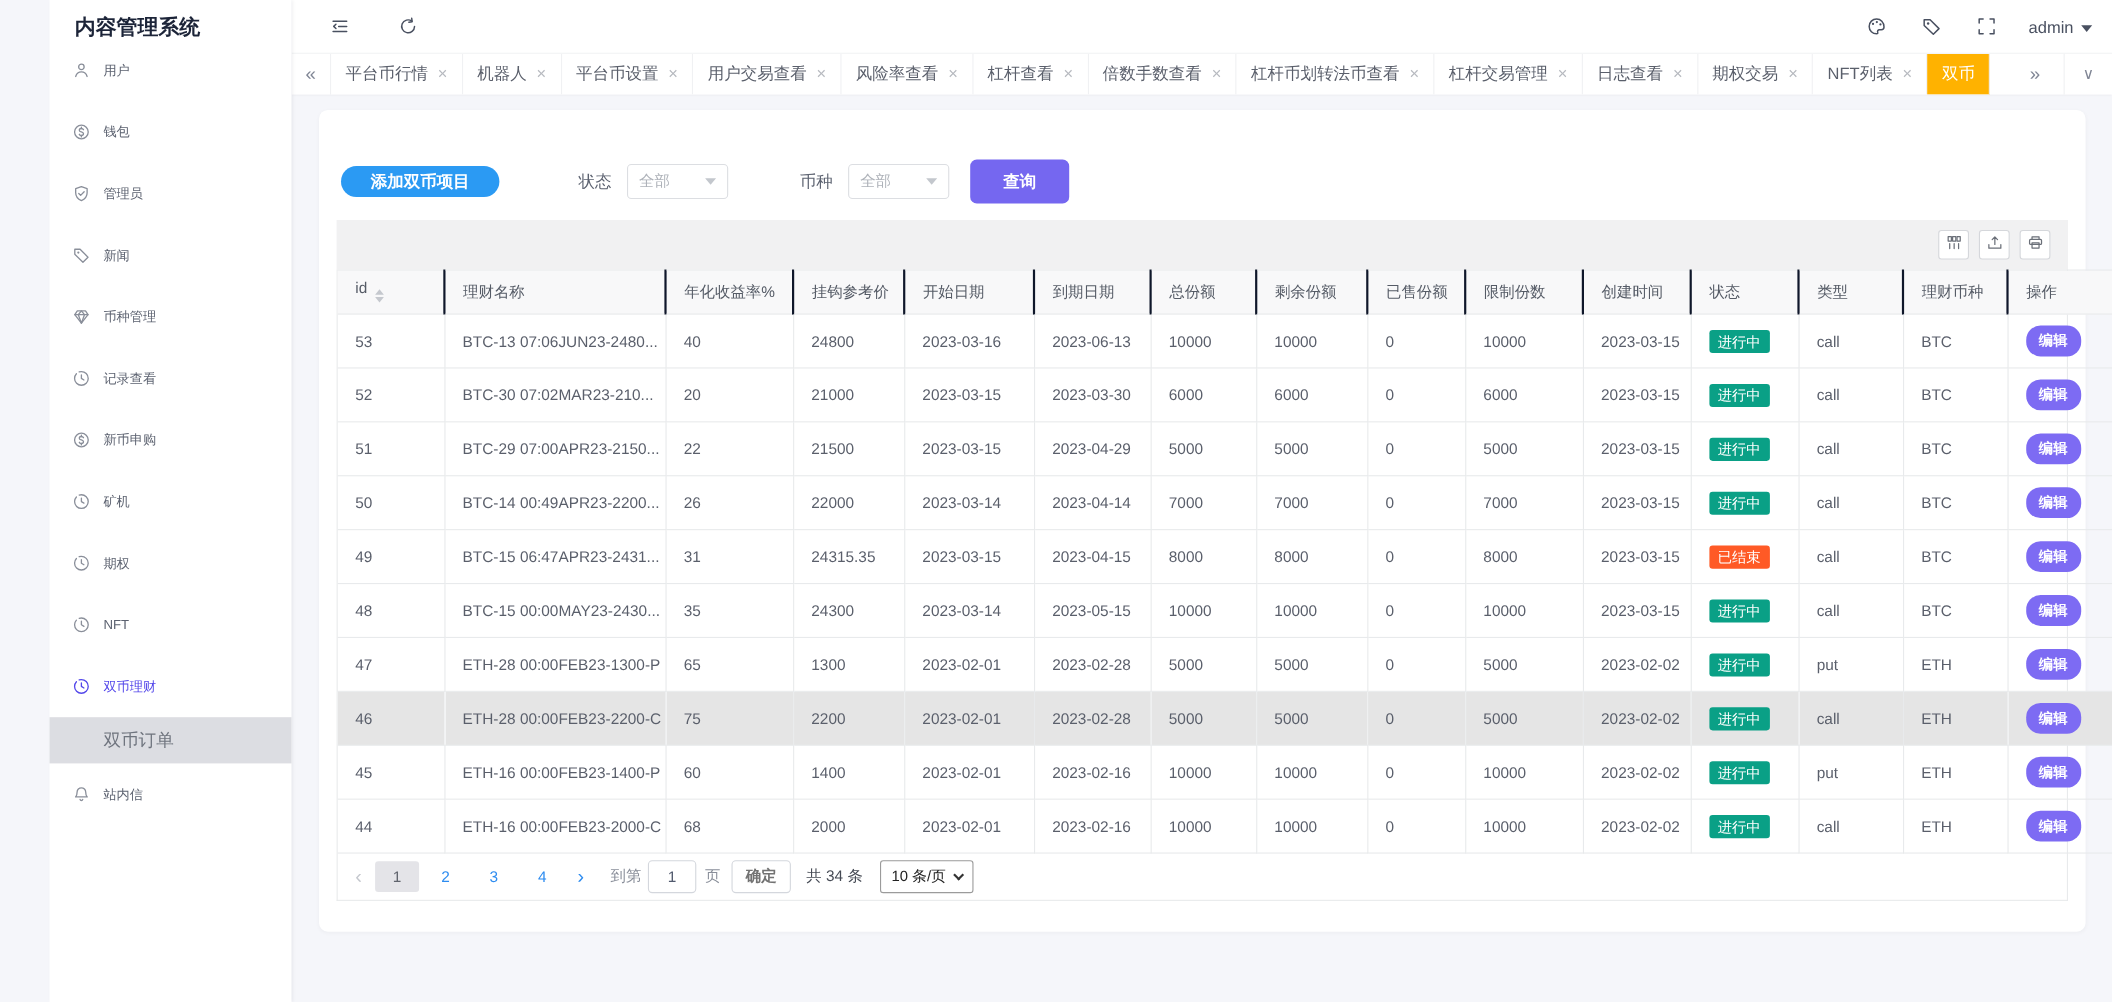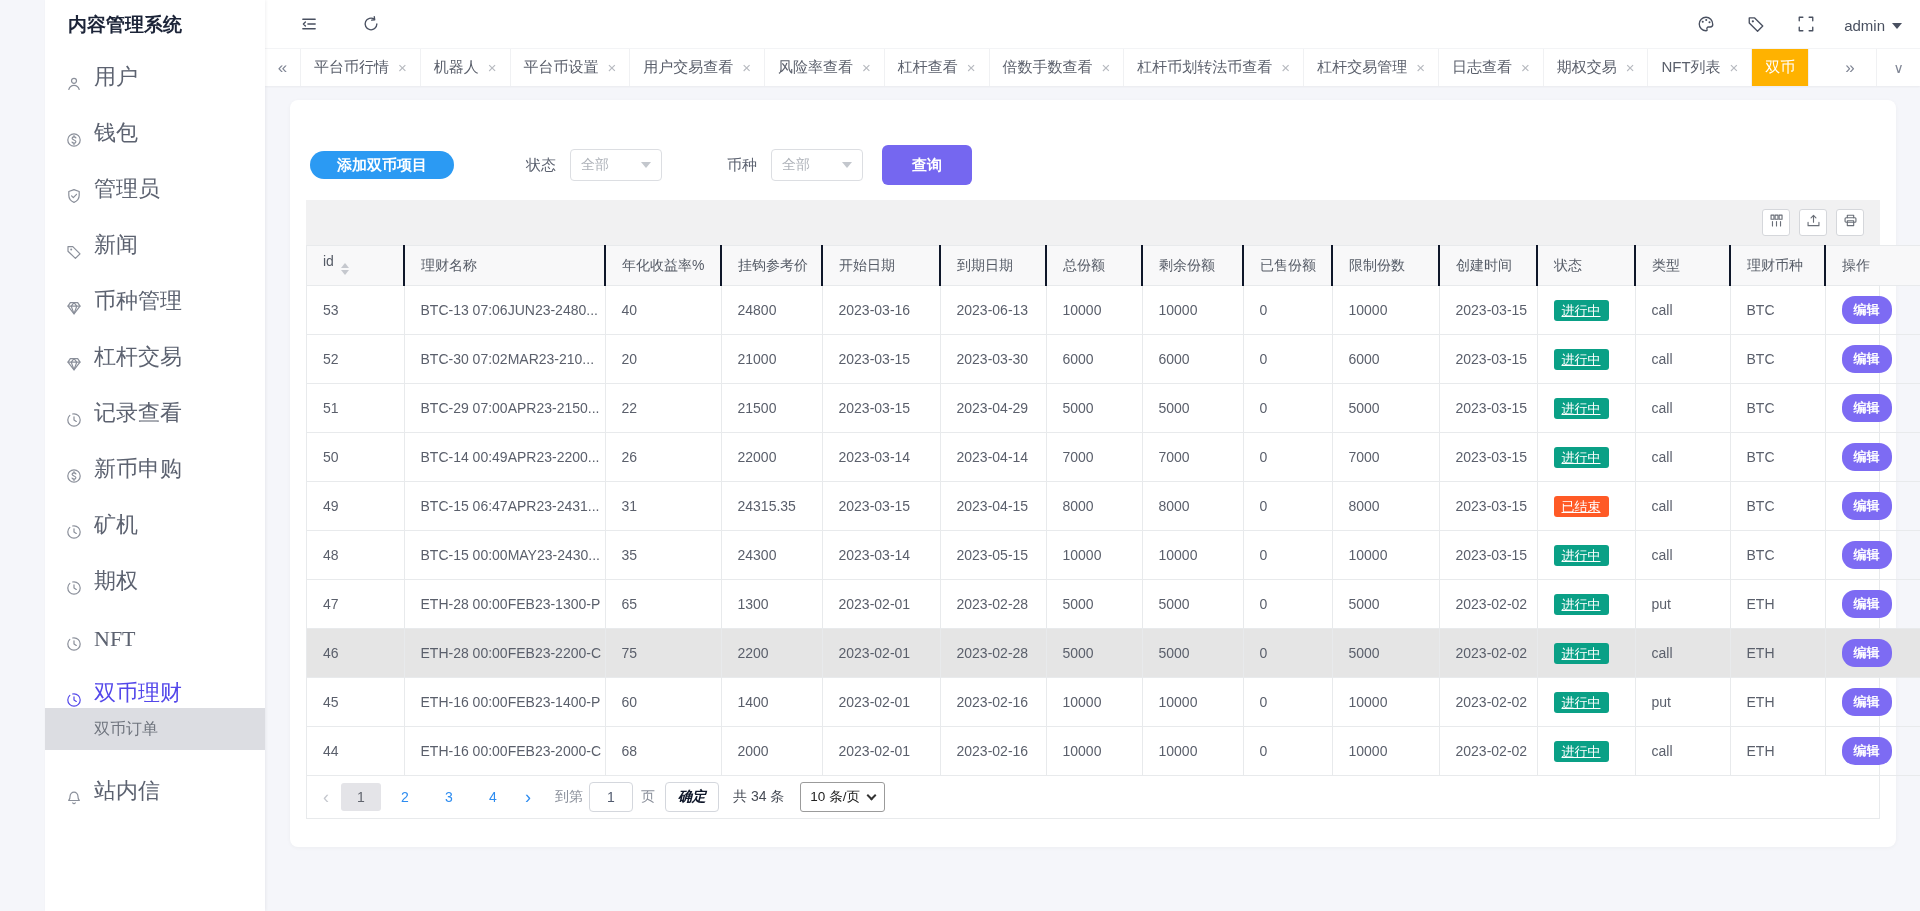--- a/index.html
+++ b/index.html
@@ -4,22 +4,22 @@
 <style>
   * { box-sizing: border-box; margin: 0; padding: 0; }
   html,body { width:1920px; height:911px; overflow:hidden; }
   body { font-family:"Liberation Sans","DejaVu Sans",sans-serif; background:#f5f6fa; color:#515a6e; }
   .app { display:flex; width:1920px; height:911px; }
 
   
   .sidebar { width:220px; background:#fff; height:100%; flex:none; position:relative; z-index:3;
              box-shadow:1px 0 3px rgba(0,21,41,.06);margin-left:45px; }
   .sidebar-title { height:36px; padding:12px 0 0 23px; font-size:19px; font-weight:700; color:#1c2438; }
-  .menu-item { height:56px; display:flex; align-items:flex-end; padding-left:21px; cursor:pointer;
-               color:#5c6270; font-size:22px;font-family:Liberation Serif, serif; }
+  .menu-item { height:56px; display:flex; align-items:center; padding-left:21px; cursor:pointer;
+               color:#5c6270; font-size:12px; }
   .mi-icon { width:16px; height:16px; margin-right:12px; color:#8a8f9a; display:inline-flex; }
   .mi-icon svg { width:16px; height:16px; }
   .menu-item.active { color:#5347ea; }
   .menu-item.active .mi-icon { color:#5347ea; }
   .submenu-item { height:42px; display:flex; align-items:center; padding-left:49px; font-size:16px;
                   background:#dcdde2; color:#6f747e; cursor:pointer; }
   .submenu-item.selected { background:#3a2fe0; color:#fff; }
 
   svg { fill:none; stroke:currentColor; stroke-width:1.2; stroke-linecap:round; stroke-linejoin:round; }
 
@@ -72,21 +72,21 @@
   .tool-btn svg { width:15px; height:15px; }
 
   .table-frame { border:1px solid #e8eaec; border-top:none; }
   table.grid { width:100%; border-collapse:collapse; table-layout:fixed; }
   .grid th { background:#f8f8f9; height:40px; font-weight:400; font-size:14px; color:#555b66; text-align:left;
              padding-left:16px; border-bottom:1px solid #e8eaec; border-right:2px solid #0f172a; border-top:1px solid #e8eaec; }
   .grid th:last-child, .grid td:last-child { border-right:none; }
   .grid td { height:49px; font-size:14px; color:#5a5f6b; padding-left:16px; border-bottom:1px solid #e8eaec;
              border-right:1px solid #e8eaec; white-space:nowrap; overflow:hidden; }
   .grid tr.hl td { background:#e5e5e5; }
-  .badge { display:inline-block; padding:4px 8px; border-radius:3px; color:#fff; font-size:13px; line-height:1;text-decoration:underline; }
+  .badge { display:inline-block; padding:4px 8px; border-radius:3px; color:#fff; font-size:13px; line-height:1; }
   .badge.ongoing { background:#0aa086; }
   .badge.ended { background:#ff5a26; }
   .btn-edit { background:#7d6bf3; color:#fff; border:none; border-radius:13px; padding:5px 12px; font-size:13px;
               font-weight:700; cursor:pointer; font-family:inherit; }
   .sort { display:inline-flex; flex-direction:column; margin-left:7px; vertical-align:-2px; cursor:pointer; }
   .sort i { width:0; height:0; border:4px solid transparent; }
   .sort .up { border-bottom:5px solid #c5c8ce; margin-bottom:2px; }
   .sort .down { border-top:5px solid #c5c8ce; }
 
   .pagination { height:42px; display:flex; align-items:center; padding-left:6px; font-size:14px; color:#657180; }
@@ -94,21 +94,21 @@
   .pg-arrow.prev { color:#c5c8ce; }
   .pg-arrow.next { color:#2d8cf0; }
   .page { min-width:40px; height:28px; display:inline-flex; align-items:center; justify-content:center;
           margin:0 2px; cursor:pointer; color:#2d8cf0; border-radius:3px; }
   .page.cur { background:#e4e4e8; color:#60646d; }
   .pg-text { margin:0 6px 0 14px; color:#8a8f9a; }
   .pg-text.unit { margin:0 10px 0 8px; }
   .pg-input { width:44px; height:30px; border:1px solid #d4d7dd; border-radius:4px; text-align:center;
               font-size:14px; color:#515a6e; font-family:inherit; }
   .pg-confirm { height:30px; padding:0 12px; background:#fff; border:1px solid #d4d7dd; border-radius:4px;
-                font-size:14px; font-weight:700; color:#0f172a; cursor:pointer; font-family:inherit;font-style:italic; }
+                font-size:14px; font-weight:700; color:#737373; cursor:pointer; font-family:inherit; }
   .pg-total { margin:0 16px 0 14px; color:#454a54; }
   .pg-size { height:30px; border:1px solid #9b9b9b; border-radius:3px; display:inline-flex; align-items:center;
              padding:0 9px; cursor:pointer; color:#222; font-size:13.5px; background:#fff; }
   .pg-size .chev { width:7px; height:7px; border-right:2px solid #333; border-bottom:2px solid #333;
                    transform:rotate(45deg); margin:-3px 0 0 8px; }
 </style>
 </head>
 <body>
 
 <div class="app">
@@ -154,29 +154,20 @@
           <span>新闻</span>
         </div>
         <div class="menu-item">
           <span class="mi-icon">
             <svg viewBox="0 0 16 16">
               <path d="M4.3 2.6h7.4L14 6.1 8 13.8 2 6.1z"></path>
               <path d="M2 6.1h12M8 13.8L5.2 6.1 8 2.6l2.8 3.5z"></path>
             </svg>
           </span>
           <span>币种管理</span>
-        </div>
-        <div class="menu-item">
-          <span class="mi-icon">
-            <svg viewBox="0 0 16 16">
-              <path d="M4.3 2.6h7.4L14 6.1 8 13.8 2 6.1z"></path>
-              <path d="M2 6.1h12M8 13.8L5.2 6.1 8 2.6l2.8 3.5z"></path>
-            </svg>
-          </span>
-          <span>杠杆交易</span>
         </div>
         <div class="menu-item">
           <span class="mi-icon">
             <svg viewBox="0 0 16 16">
               <circle cx="8" cy="8" r="6.2" stroke-dasharray="24 3"></circle>
               <path d="M8 4.8V8l2.3 1.4"></path>
             </svg>
           </span>
           <span>记录查看</span>
         </div>

